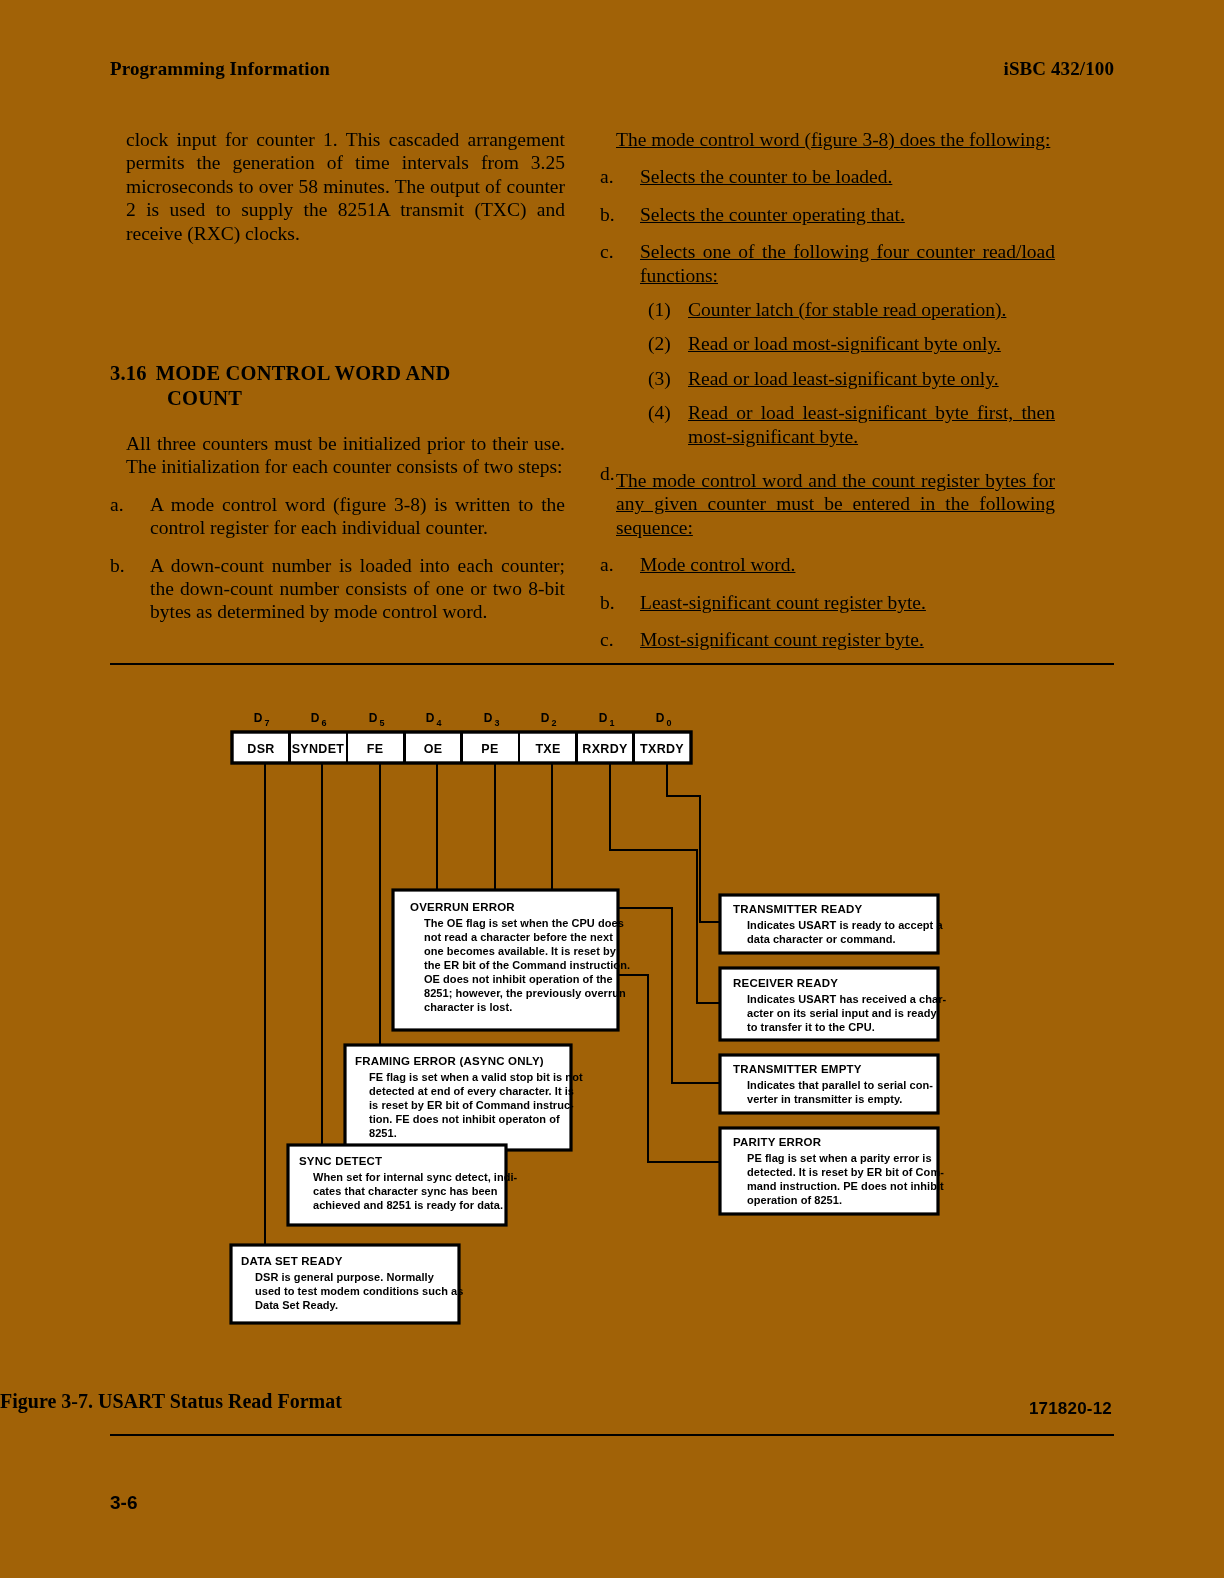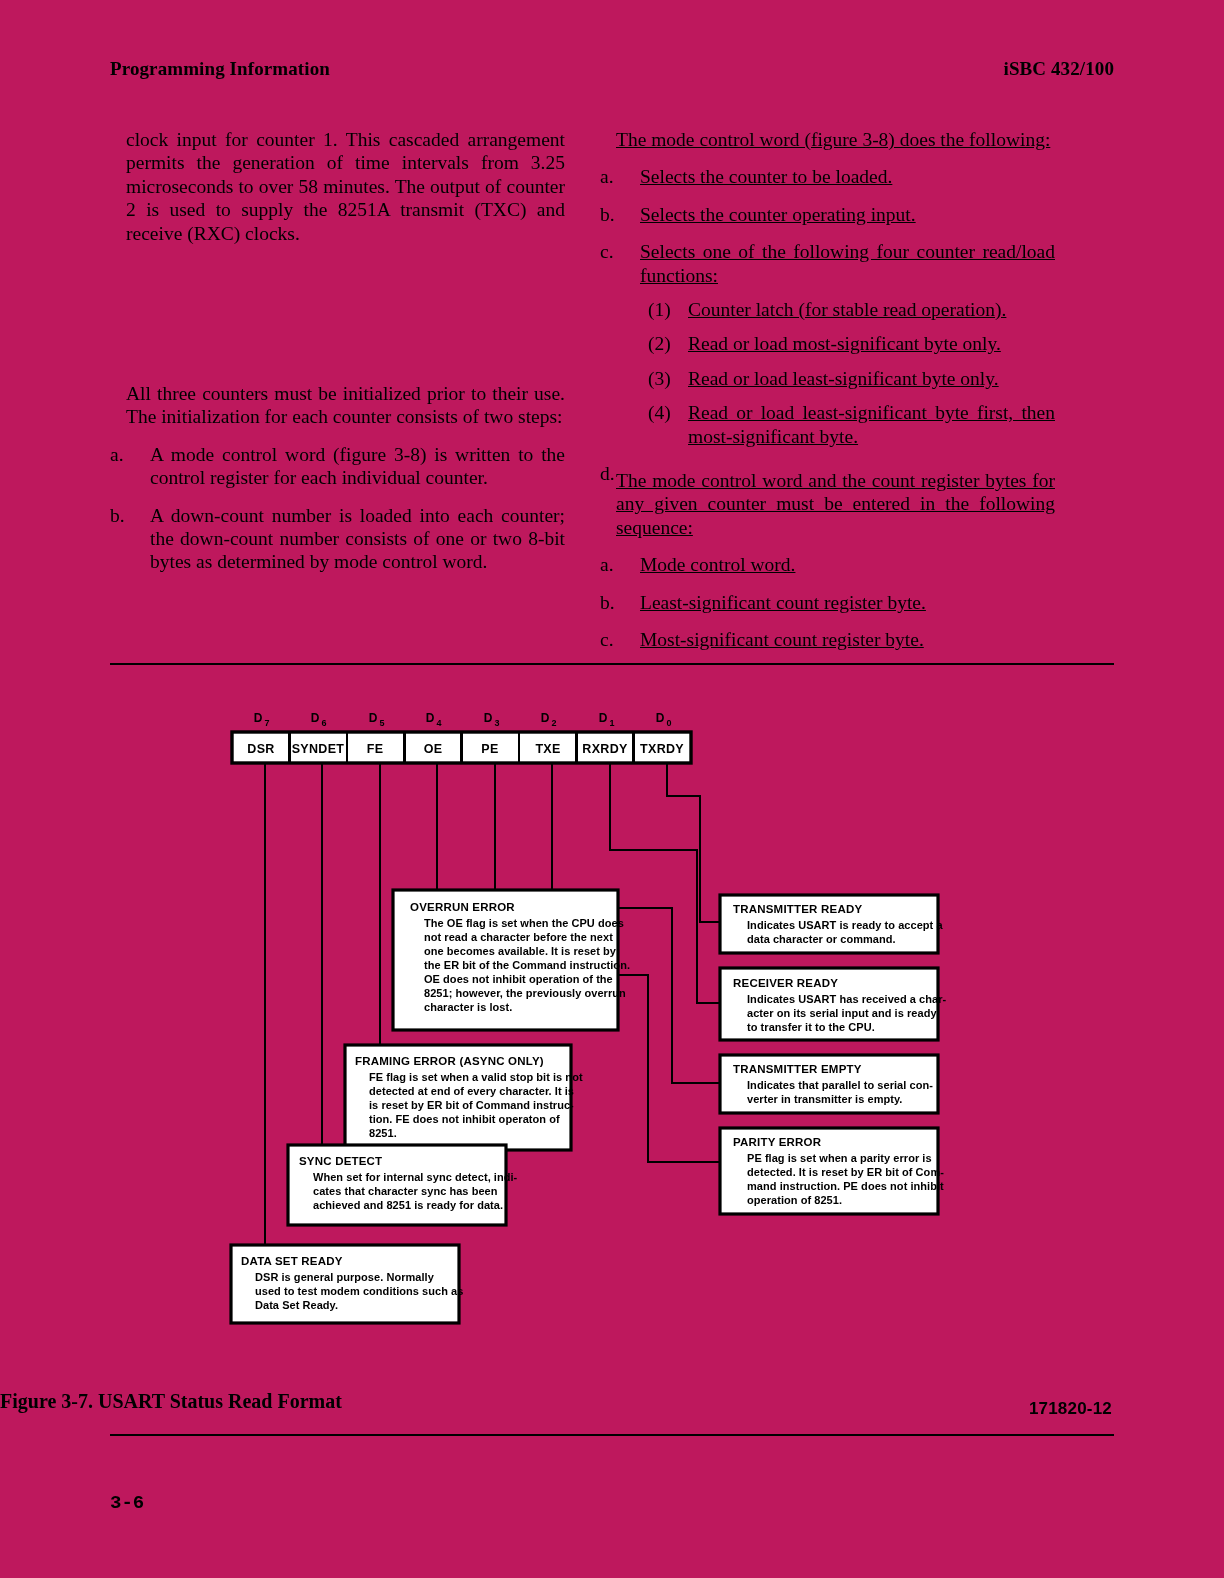--- a/index.html
+++ b/index.html
@@ -9,21 +9,21 @@
   }
   body {
     font-family: "Liberation Serif", serif;
     color: #000000;
   }
   #page {
     position: relative;
     width: 1224px;
     height: 1578px;
     overflow: hidden;
-    background: #be185d;
+    background: #a16207;
   }
 
   
   .runhead {
     position: absolute;
     top: 58px;
     font-family: "Liberation Serif", serif;
     font-weight: bold;
     font-size: 19px;
     letter-spacing: 0.1px;
@@ -124,21 +124,21 @@
     font-weight: bold;
     letter-spacing: 0.2px;
   }
 
   .folio {
     position: absolute;
     left: 110px;
     top: 1492px;
     font-size: 19px;
     font-weight: bold;
-    font-family: Liberation Mono, monospace;
+    font-family: Liberation Sans, sans-serif;
   }
 
   
   .bitlabel {
     font-family: "Liberation Sans", sans-serif;
     font-size: 12px;
     font-weight: bold;
   }
   .bitsub {
     font-family: "Liberation Sans", sans-serif;
@@ -170,20 +170,24 @@
 <div id="page">
 
   <div class="runhead left">Programming Information</div>
   <div class="runhead right">iSBC 432/100</div>
 
   <div class="col left">
     <p>clock input for counter 1. This cascaded arrangement permits the generation of time intervals from 3.25 microseconds to over 58 minutes. The output of counter 2 is used to supply the 8251A transmit (TXC) and receive (RXC) clocks.</p>
 
     <div style="height:116px"></div>
 
+    <h2 class="sect">
+      <span class="num">3.16</span><span>MODE CONTROL WORD AND</span>
+      <span class="cont">COUNT</span>
+    </h2>
 
     <p class="gap">All three counters must be initialized prior to their use. The initialization for each counter consists of two steps:</p>
 
     <div class="lst">
       <div class="li">
         <span class="mk">a.</span>
         <span>A mode control word (figure 3-8) is written to the control register for each individual counter.</span>
       </div>
       <div class="li">
         <span class="mk">b.</span>
@@ -195,21 +199,21 @@
   <div class="col right">
     <p>The mode control word (figure 3-8) does the following:</p>
 
     <div class="lst">
       <div class="li">
         <span class="mk">a.</span>
         <span>Selects the counter to be loaded.</span>
       </div>
       <div class="li">
         <span class="mk">b.</span>
-        <span>Selects the counter operating input.</span>
+        <span>Selects the counter operating that.</span>
       </div>
       <div class="li">
         <span class="mk">c.</span>
         <span>Selects one of the following four counter read/load functions:</span>
       </div>
 
       <div class="li sub tight">
         <span class="mk">(1)</span>
         <span>Counter latch (for stable read operation).</span>
       </div>

